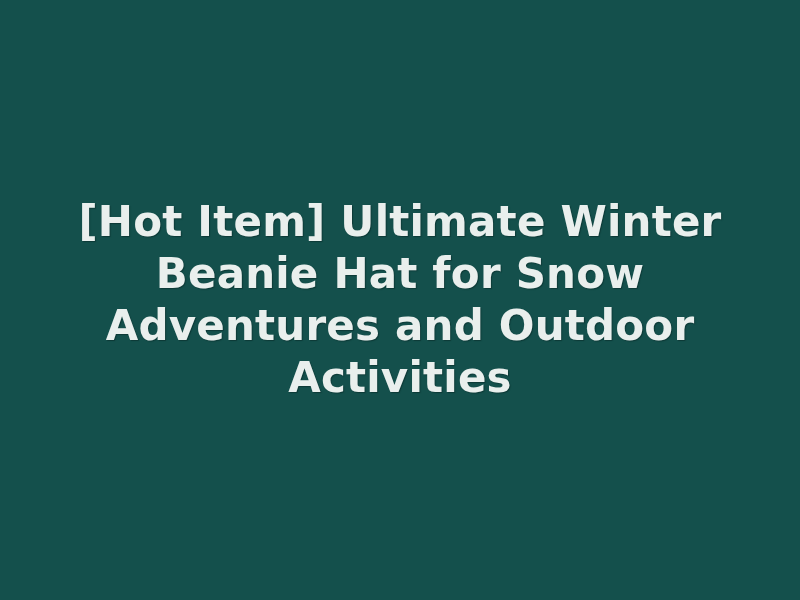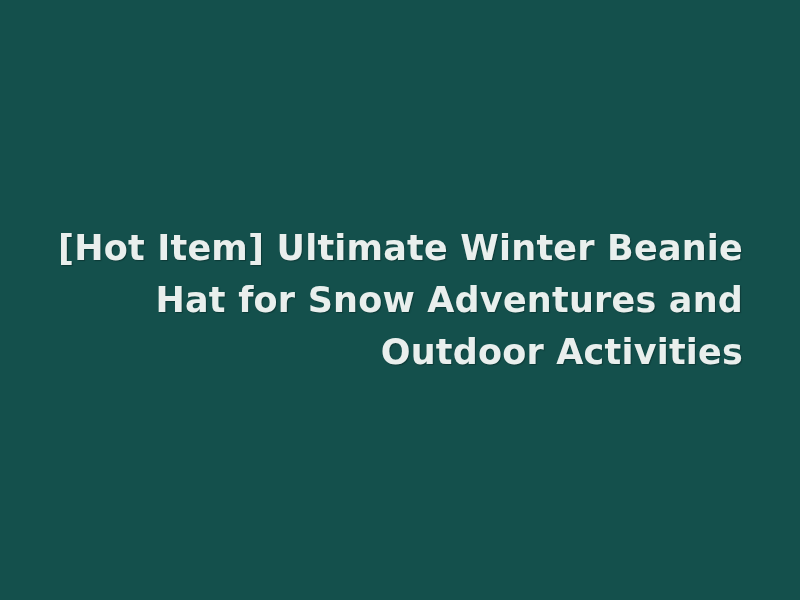--- a/index.html
+++ b/index.html
@@ -31,25 +31,25 @@
     width: 760px;
     padding: 0 20px;
     box-sizing: border-box;
     text-align: center;
   }
 
   .product-title {
     margin: 17px;
     font-family: "DejaVu Sans", sans-serif;
     font-weight: bold;
-    font-size: 35px;
+    font-size: 42px;
     line-height: 52px;
     letter-spacing: 0.2px;
     color: #e9efed;
-    text-align: right;
+    text-align: center;
     text-shadow: 1px 1px 1px rgba(7, 40, 38, 0.55);
     word-wrap: break-word;
   }
 </style>
 </head>
 <body style="background: rgb(20, 80, 76);">
 
 <div id="product-title-card" style="background-color: rgb(20, 80, 76);">
 
   <div class="title-block">

